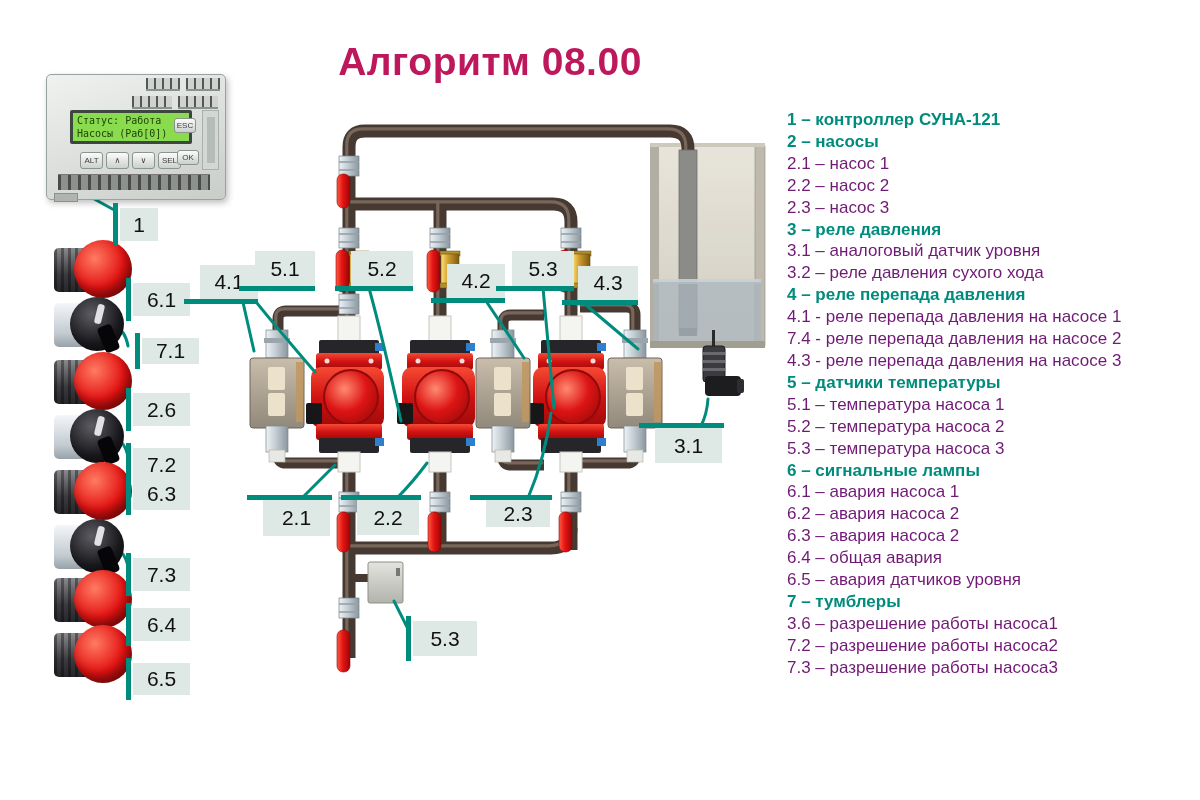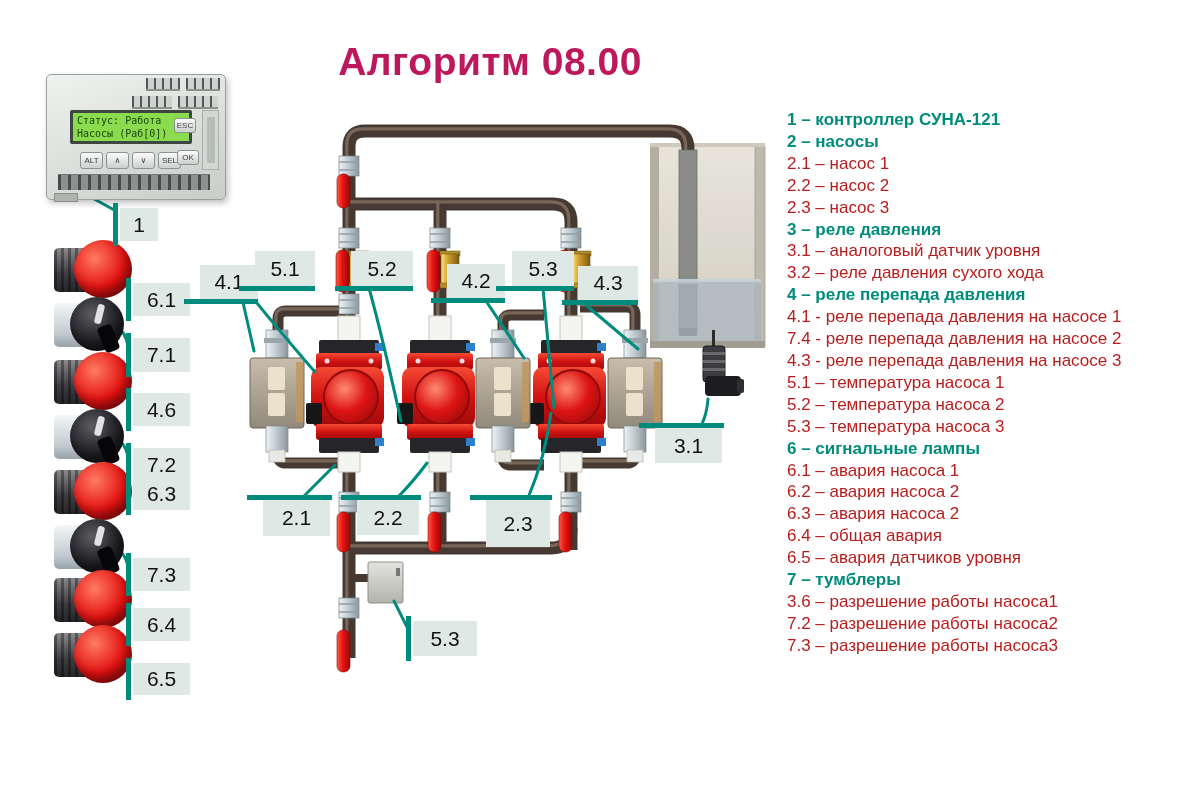--- a/index.html
+++ b/index.html
@@ -6,21 +6,21 @@
   #stage{position:relative;width:1200px;height:800px;background:#fff;overflow:hidden;
          font-family:"Liberation Sans",sans-serif;}
   #stage svg{position:absolute;left:0;top:0;z-index:1;}
 
   
   .title{position:absolute;left:280px;top:40px;width:420px;text-align:center;
          font-size:39px;font-weight:bold;color:#be185d;z-index:2;letter-spacing:.5px;}
 
   
   .legend{position:absolute;left:787px;top:97px;width:404px;z-index:2;margin-top:12px;}
-  .lrow{font-size:17px;line-height:21.9px;color:#b91c1c;white-space:nowrap;}
+  .lrow{font-size:17px;line-height:21.9px;color:#701a75;white-space:nowrap;}
   .lrow.hdr{color:#008c7c;font-weight:bold;}
 
   
   .co{position:absolute;background:#dee9e6;display:flex;align-items:center;justify-content:center;
       font-size:21px;color:#111;z-index:2;}
   .co.bar-left::before{content:"";position:absolute;left:-7px;top:-5px;bottom:-5px;width:5px;background:#008c7c;}
   .co.bar-bottom::after{content:"";position:absolute;left:-16px;right:0;bottom:-5px;height:5px;background:#008c7c;}
   .co.bar-top::before{content:"";position:absolute;left:-16px;right:-2px;top:-5px;height:5px;background:#008c7c;}
 
   
@@ -335,52 +335,53 @@
       <div class="base"></div>
       <div class="cap"></div>
     </div>
   <div class="dev lamp" style="top:625px">
       <div class="base"></div>
       <div class="cap"></div>
     </div>
 
   <div class="co bar-left" style="left:120px;top:208px;width:38px;height:33px">1</div>
   <div class="co bar-left" style="left:133px;top:283px;width:57px;height:33px">6.1</div>
-  <div class="co bar-left" style="left:133px;top:338px;width:57px;height:34px">7.1</div>
-  <div class="co bar-left" style="left:133px;top:393px;width:57px;height:33px">4.6</div>
+  <div class="co bar-left" style="left:142px;top:338px;width:57px;height:26px">7.1</div>
+  <div class="co bar-left" style="left:133px;top:393px;width:57px;height:33px">2.6</div>
   <div class="co bar-left" style="left:133px;top:448px;width:57px;height:33px">7.2</div>
   <div class="co bar-left" style="left:133px;top:477px;width:57px;height:33px">6.3</div>
   <div class="co bar-left" style="left:133px;top:558px;width:57px;height:33px">7.3</div>
   <div class="co bar-left" style="left:133px;top:608px;width:57px;height:33px">6.4</div>
   <div class="co bar-left" style="left:133px;top:663px;width:57px;height:32px">6.5</div>
   <div class="co bar-bottom" style="left:200px;top:265px;width:58px;height:34px">4.1</div>
   <div class="co bar-bottom" style="left:255px;top:251px;width:60px;height:35px">5.1</div>
   <div class="co bar-bottom" style="left:351px;top:251px;width:62px;height:35px">5.2</div>
   <div class="co bar-bottom" style="left:447px;top:264px;width:58px;height:34px">4.2</div>
   <div class="co bar-bottom" style="left:512px;top:251px;width:62px;height:35px">5.3</div>
   <div class="co bar-bottom" style="left:578px;top:266px;width:60px;height:34px">4.3</div>
   <div class="co bar-top" style="left:263px;top:500px;width:67px;height:36px">2.1</div>
   <div class="co bar-top" style="left:357px;top:500px;width:62px;height:35px">2.2</div>
-  <div class="co bar-top" style="left:486px;top:500px;width:64px;height:47px">2.3</div>
+  <div class="co bar-top" style="left:486px;top:500px;width:64px;height:27px">2.3</div>
   <div class="co bar-top" style="left:655px;top:428px;width:67px;height:35px">3.1</div>
   <div class="co bar-left" style="left:413px;top:621px;width:64px;height:35px">5.3</div>
 
   <div class="legend">
       <div class="lrow hdr">1 – контроллер СУНА-121</div>
       <div class="lrow hdr">2 – насосы</div>
       <div class="lrow">2.1 – насос 1</div>
       <div class="lrow">2.2 – насос 2</div>
       <div class="lrow">2.3 – насос 3</div>
       <div class="lrow hdr">3 – реле давления</div>
       <div class="lrow">3.1 – аналоговый датчик уровня</div>
       <div class="lrow">3.2 – реле давления сухого хода</div>
       <div class="lrow hdr">4 – реле перепада давления</div>
       <div class="lrow">4.1 - реле перепада давления на насосе 1</div>
       <div class="lrow">7.4 - реле перепада давления на насосе 2</div>
       <div class="lrow">4.3 - реле перепада давления на насосе 3</div>
+      <div class="lrow hdr">5 – датчики температуры</div>
       <div class="lrow">5.1 – температура насоса 1</div>
       <div class="lrow">5.2 – температура насоса 2</div>
       <div class="lrow">5.3 – температура насоса 3</div>
       <div class="lrow hdr">6 – сигнальные лампы</div>
       <div class="lrow">6.1 – авария насоса 1</div>
       <div class="lrow">6.2 – авария насоса 2</div>
       <div class="lrow">6.3 – авария насоса 2</div>
       <div class="lrow">6.4 – общая авария</div>
       <div class="lrow">6.5 – авария датчиков уровня</div>
       <div class="lrow hdr">7 – тумблеры</div>

